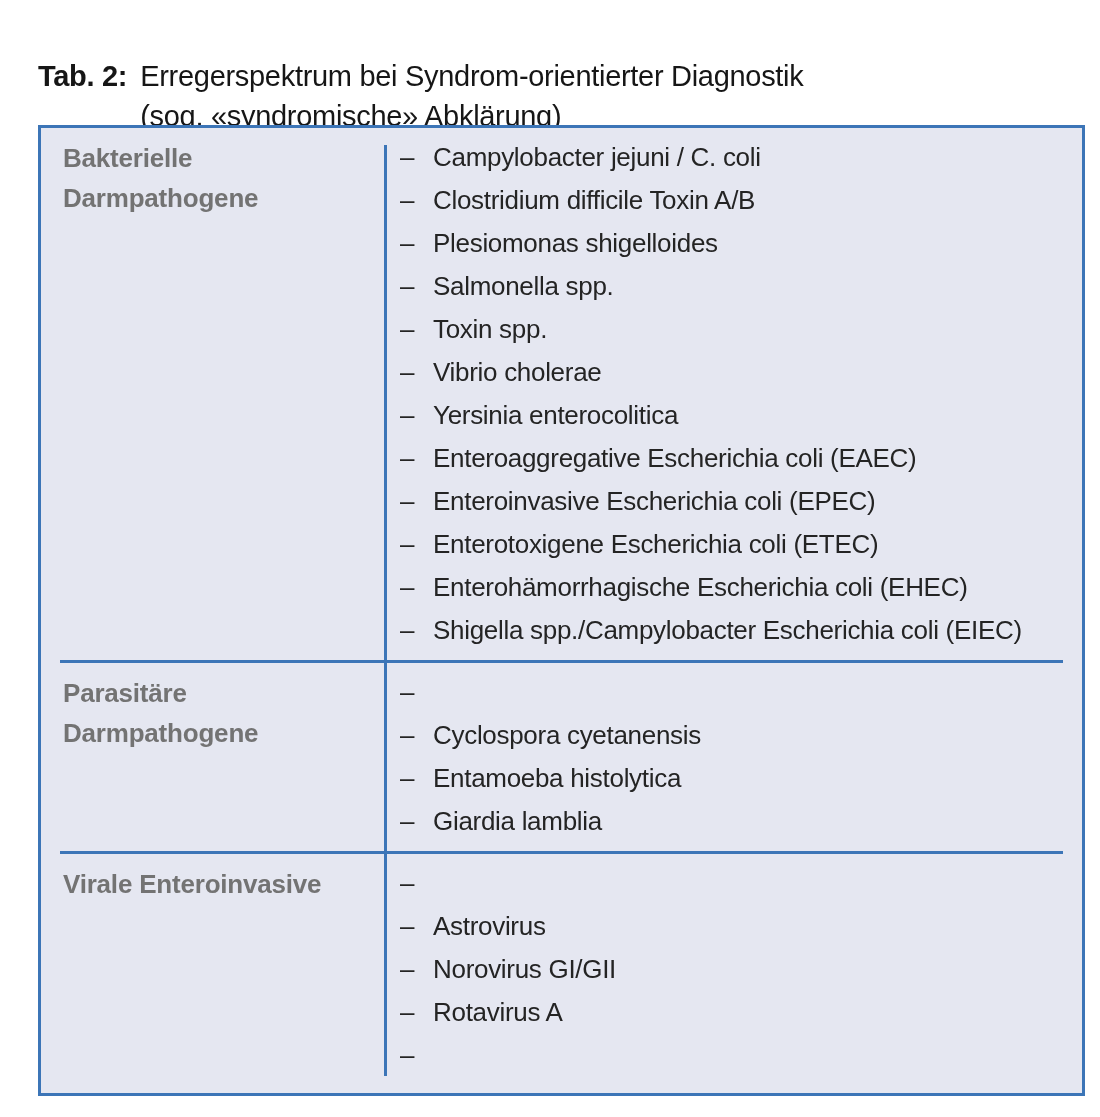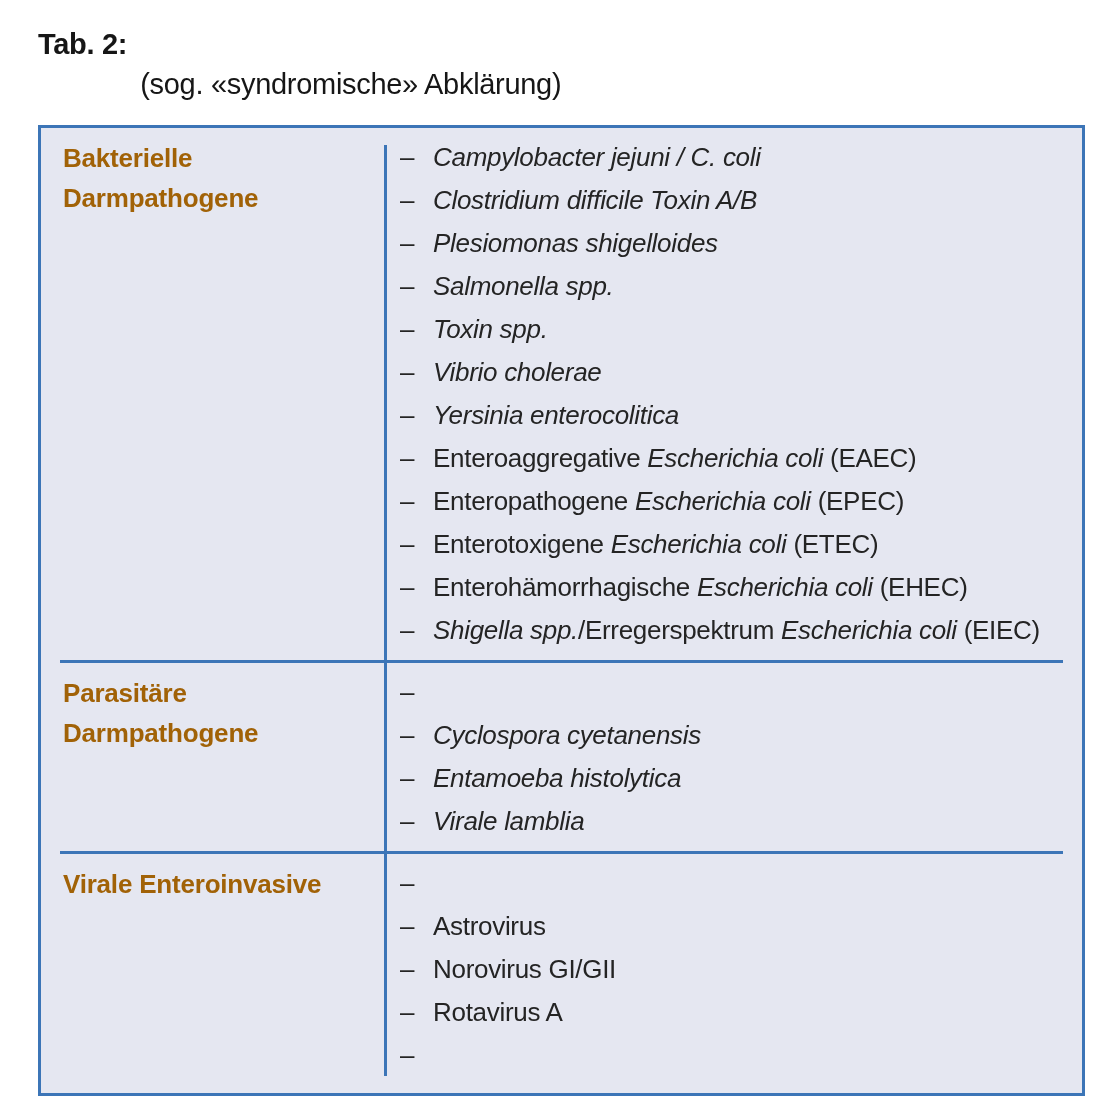--- a/index.html
+++ b/index.html
@@ -11,21 +11,21 @@
   html,body{background:#ffffff;}
   .page{
     position:relative;
     width:1100px;height:1117px;
     background:#ffffff;
     font-family:"Liberation Sans", sans-serif;
     color:var(--ink);
     overflow:hidden;
   }
   .caption{
-    position:absolute;left:38px;top:24px;
+    position:absolute;left:38px;top:56px;
     display:flex;
     font-size:29px;line-height:40px;
     letter-spacing:-0.3px;
     color:#161616;
   }
   .caption .tlabel{
     font-weight:bold;
     margin-right:13px;
     white-space:pre;
   }
@@ -44,44 +44,44 @@
   .row-divider{
     height:3px;background:var(--blue);
     margin:0 19px;
   }
   .hcell{
     width:343px;flex:0 0 343px;
     padding:10px 14px 0 22px;
     font-weight:bold;
     font-size:26px;line-height:40px;
     letter-spacing:-0.2px;
-    color:#a16207;
+    color:#737373;
   }
   .icell{
     flex:1;
     padding:8px 8px 8px 16px;
   }
   .item{
     display:flex;
     font-size:26px;line-height:43px;
     letter-spacing:-0.3px;
     color:#242424;
   }
   .dash{width:33px;flex:0 0 33px;}
-  .seg-i{font-style:italic;}
+  .seg-i{}
 </style>
 </head>
 <body>
 
 <div class="page">
 
   <div class="caption">
     <span class="tlabel">Tab. 2:</span>
     <span class="ttext">
-      <br>
+      <span>Erregerspektrum bei Syndrom-orientierter Diagnostik</span><br>
       <span>(sog. «syndromische» Abklärung)</span>
     </span>
   </div>
 
   <div class="ptable">
     <div class="vdivider"></div>
     <div>
         <div class="trow">
           <div class="hcell">Bakterielle Darmpathogene</div>
           <div class="icell">
@@ -112,54 +112,54 @@
             <div class="item">
               <span class="dash">–</span>
               <span><span class="seg-i">Yersinia enterocolitica</span></span>
             </div>
             <div class="item">
               <span class="dash">–</span>
               <span><span class="seg-n">Enteroaggregative </span><span class="seg-i">Escherichia coli</span><span class="seg-n"> (EAEC)</span></span>
             </div>
             <div class="item">
               <span class="dash">–</span>
-              <span><span class="seg-n">Enteropathogene </span><span class="seg-i">Escherichia coli</span><span class="seg-n"> (EPEC)</span></span>
+              <span><span class="seg-n">Enteroinvasive </span><span class="seg-i">Escherichia coli</span><span class="seg-n"> (EPEC)</span></span>
             </div>
             <div class="item">
               <span class="dash">–</span>
               <span><span class="seg-n">Enterotoxigene </span><span class="seg-i">Escherichia coli</span><span class="seg-n"> (ETEC)</span></span>
             </div>
             <div class="item">
               <span class="dash">–</span>
               <span><span class="seg-n">Enterohämorrhagische </span><span class="seg-i">Escherichia coli</span><span class="seg-n"> (EHEC)</span></span>
             </div>
             <div class="item">
               <span class="dash">–</span>
-              <span><span class="seg-i">Shigella spp.</span><span class="seg-n">/Erregerspektrum </span><span class="seg-i">Escherichia coli</span><span class="seg-n"> (EIEC)</span></span>
+              <span><span class="seg-i">Shigella spp.</span><span class="seg-n">/Campylobacter </span><span class="seg-i">Escherichia coli</span><span class="seg-n"> (EIEC)</span></span>
             </div>
           </div>
         </div>
         <div class="row-divider"></div>
         <div class="trow">
           <div class="hcell">Parasitäre Darmpathogene</div>
           <div class="icell">
             <div class="item">
               <span class="dash">–</span>
             </div>
             <div class="item">
               <span class="dash">–</span>
               <span><span class="seg-i">Cyclospora cyetanensis</span></span>
             </div>
             <div class="item">
               <span class="dash">–</span>
               <span><span class="seg-i">Entamoeba histolytica</span></span>
             </div>
             <div class="item">
               <span class="dash">–</span>
-              <span><span class="seg-i">Virale lamblia</span></span>
+              <span><span class="seg-i">Giardia lamblia</span></span>
             </div>
           </div>
         </div>
         <div class="row-divider"></div>
         <div class="trow">
           <div class="hcell">Virale Enteroinvasive</div>
           <div class="icell">
             <div class="item">
               <span class="dash">–</span>
             </div>

